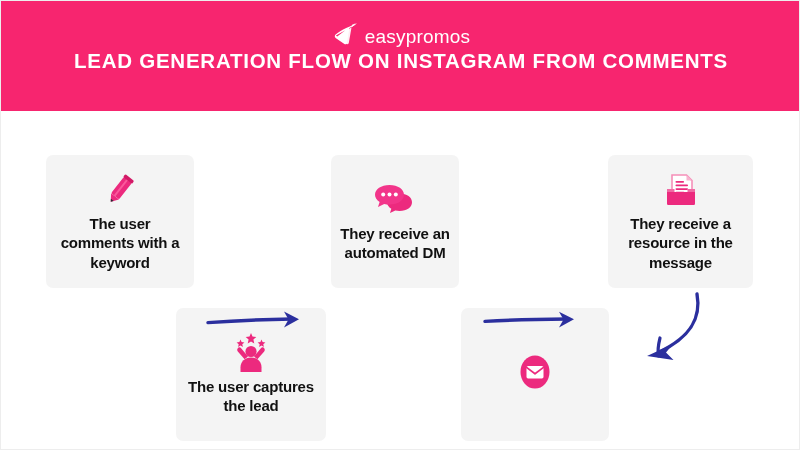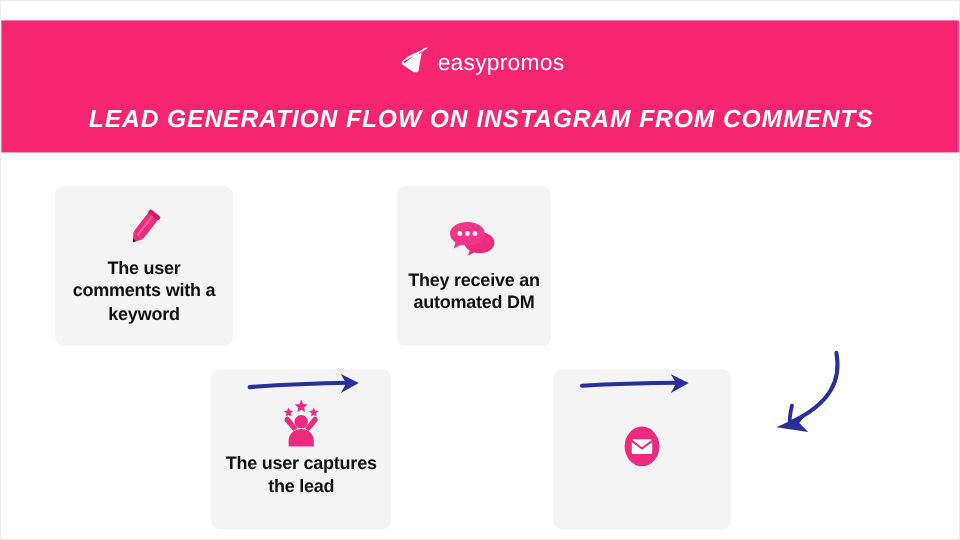--- a/index.html
+++ b/index.html
@@ -20,21 +20,21 @@
     width: 800px;
     height: 450px;
     background: #ffffff;
     border: 1px solid #ededed;
     overflow: hidden;
   }
 
   
   .header {
     position: absolute;
-    top: 16px; left: 0;
+    top: 0; left: 0;
     width: 800px;
     height: 110px;
     background: #f7256f;
     display: flex;
     flex-direction: column;
     align-items: center;
     justify-content: flex-start;
     padding-top: 22px;
   }
 
@@ -50,28 +50,26 @@
   .brand-name {
     color: #ffffff;
     font-size: 19px;
     letter-spacing: 0.2px;
     font-weight: 400;
     line-height: 1;
     white-space: nowrap;
   }
 
   .title {
-    margin-top: 23px;
     color: #ffffff;
     font-size: 20.5px;
     font-weight: bold;
     letter-spacing: 0.75px;
     text-align: center;
     white-space: nowrap;
-    font-style: italic;
   }
 
   
   .canvas {
     position: absolute;
     top: 126px; left: 0;
     width: 800px;
     height: 371px;
   }
 
@@ -163,20 +161,36 @@
           <path d="M24.5 10.5 C32 10.5 37 14.3 37 19.2 C37 24.1 32 27.9 24.5 27.9 C23.0 27.9 21.6 27.7 20.3 27.4 L15.0 30.0 L16.3 25.7 C13.6 24.1 12 21.8 12 19.2 C12 14.3 17 10.5 24.5 10.5 Z" fill="#ec2a7e"></path>
           <path d="M14.5 2 C23 2 29 6.3 29 11.8 C29 17.3 23 21.6 14.5 21.6 C12.6 21.6 10.8 21.4 9.2 21.0 L3.0 24.0 L4.6 19.0 C1.8 17.1 0 14.6 0 11.8 C0 6.3 6 2 14.5 2 Z" fill="#f2358a"></path>
           <circle cx="8.2" cy="11.6" r="2.0" fill="#ffffff"></circle>
           <circle cx="14.5" cy="11.6" r="2.0" fill="#ffffff"></circle>
           <circle cx="20.8" cy="11.6" r="2.0" fill="#ffffff"></circle>
         </svg>
       </div>
       <div class="card-label">They receive an automated DM</div>
     </div>
 
+    <div class="card" id="card-3">
+      <div class="card-icon">
+        <svg width="38" height="38" viewBox="0 0 38 38" aria-hidden="true">
+          <path d="M10 4 L24.5 4 L30 9.6 L30 25 L10 25 Z" fill="#ffffff" stroke="#f58fb8" stroke-width="1.6"></path>
+          <path d="M24.5 4 L24.5 9.6 L30 9.6 Z" fill="#f8b4d0"></path>
+          <rect x="13.5" y="10" width="8.5" height="1.7" rx="0.8" fill="#ec2a7e"></rect>
+          <rect x="13.5" y="13.6" width="12.5" height="1.7" rx="0.8" fill="#ec2a7e"></rect>
+          <rect x="13.5" y="17.2" width="12.5" height="1.7" rx="0.8" fill="#ec2a7e"></rect>
+          <rect x="13.5" y="20.8" width="9" height="1.7" rx="0.8" fill="#ec2a7e"></rect>
+          <path d="M5 18 L12.5 18 L12.5 31.5 L5 31.5 Z" fill="#f06aa4"></path>
+          <path d="M25.5 18 L33 18 L33 31.5 L25.5 31.5 Z" fill="#f06aa4"></path>
+          <path d="M5 21 L33 21 L33 32.4 C33 33.3 32.3 34 31.4 34 L6.6 34 C5.7 34 5 33.3 5 32.4 Z" fill="#ec2a7e"></path>
+        </svg>
+      </div>
+      <div class="card-label">They receive a resource in the message</div>
+    </div>
 
     <div class="card" id="card-5">
       <div class="card-icon">
         <svg width="36" height="40" viewBox="0 0 36 40" aria-hidden="true">
           <ellipse cx="18" cy="20" rx="14.5" ry="16.5" fill="#ec2a7e"></ellipse>
           <rect x="9.5" y="14" width="17" height="12.4" rx="1.6" fill="#ffffff"></rect>
           <path d="M9.5 15.4 L18 21.8 L26.5 15.4" fill="none" stroke="#ec2a7e" stroke-width="1.7" stroke-linecap="round" stroke-linejoin="round"></path>
         </svg>
       </div>
     </div>

